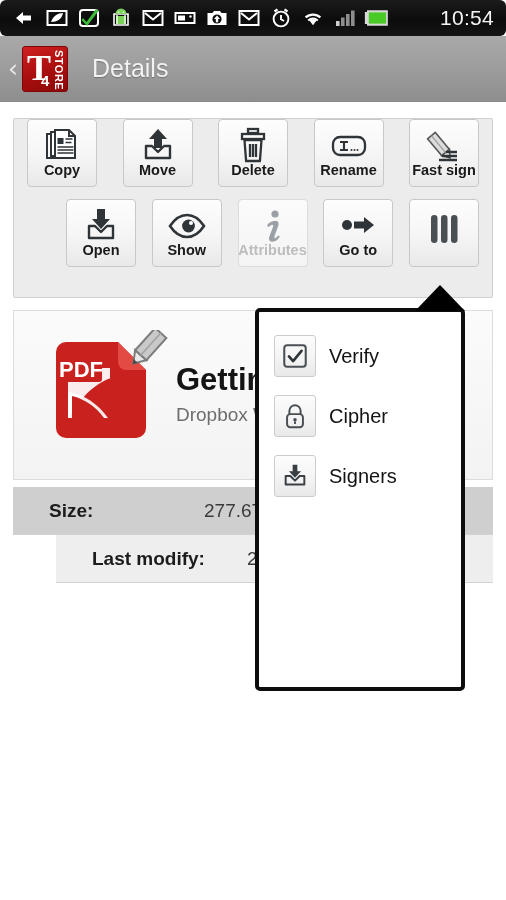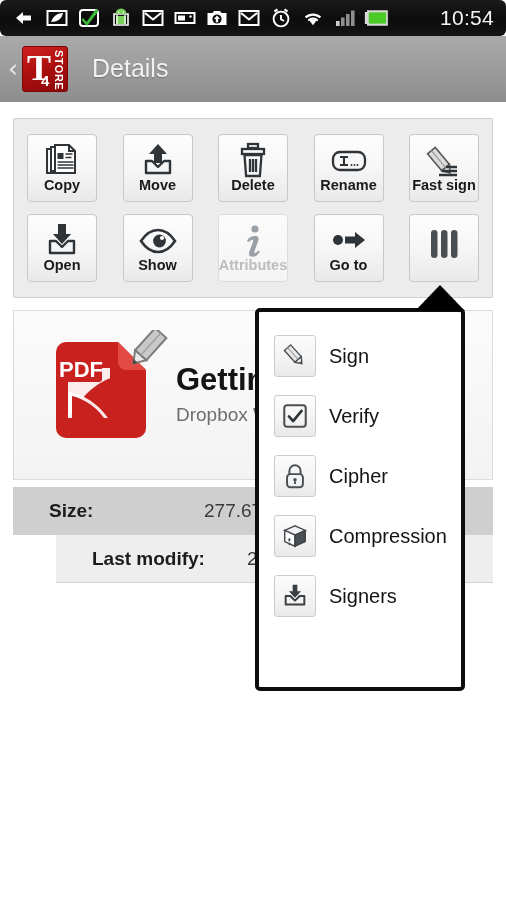--- a/index.html
+++ b/index.html
@@ -109,22 +109,22 @@
     width: 480px; height: 180px;
     background: #ececec;
     border: 1px solid #cfcfcf;
     border-radius: 2px;
   }
   .tb-row {
     display: flex;
     justify-content: space-between;
     padding: 0 13px;
   }
-  .tb-row.r1 { padding-top: 15px; }
-  .tb-row.r2 { padding-top: 12px; }
+  .tb-row.r1 { }
+  .tb-row.r2 { padding-top: 12px; margin-left: 39px; }
 
   .tb-btn {
     width: 70px; height: 68px;
     background: linear-gradient(180deg, #fdfdfd 0%, #f6f6f6 50%, #e9e9e9 100%);
     border: 1px solid #c8c8c8;
     border-radius: 4px;
     display: flex;
     flex-direction: column;
     align-items: center;
     justify-content: flex-start;
@@ -491,33 +491,20 @@
   </div>
   <div class="detail-row shade-b">
     <div class="d-key">Last modify:</div>
     <div class="d-val">26/06/20</div>
   </div>
 </div>
 
 <div class="popup-arrow"></div>
 <div class="popup">
 
-  <div class="popup-item">
-    <div class="pm-btn">
-      <svg class="pm-ico" viewBox="0 0 30 30">
-        <g transform="rotate(-42 15 15)">
-          <rect x="10.5" y="3" width="9" height="17" fill="#e9e9e9" stroke="#4a4f54" stroke-width="1.5"></rect>
-          <path d="M10.5 20h9l-4.5 6z" fill="#f4f4f4" stroke="#4a4f54" stroke-width="1.5"></path>
-          <path d="M13.2 23.3h3.6l-1.8 2.6z" fill="#4a4f54"></path>
-          <path d="M15 3v17" stroke="#9a9a9a" stroke-width="1.1"></path>
-        </g>
-      </svg>
-    </div>
-    <div class="pm-lbl">Sign</div>
-  </div>
 
 
   <div class="popup-item">
     <div class="pm-btn">
       <svg class="pm-ico" viewBox="0 0 30 30">
         <rect x="3.5" y="3.5" width="23" height="23" rx="3" fill="none" stroke="#4a4f54" stroke-width="2.2"></rect>
         <path d="M8.5 15.5l4.5 5 9-11" fill="none" stroke="#2f3438" stroke-width="2.8" stroke-linecap="round" stroke-linejoin="round"></path>
       </svg>
     </div>
     <div class="pm-lbl">Verify</div>
@@ -528,32 +515,20 @@
       <svg class="pm-ico" viewBox="0 0 30 30">
         <path d="M9 13V9.5a6 6 0 0 1 12 0V13" fill="none" stroke="#4a4f54" stroke-width="2.1"></path>
         <rect x="6.5" y="13" width="17" height="14" rx="3.5" fill="none" stroke="#4a4f54" stroke-width="2.1"></rect>
         <circle cx="15" cy="19" r="1.9" fill="#4a4f54"></circle>
         <path d="M15 20.5v3" stroke="#4a4f54" stroke-width="2"></path>
       </svg>
     </div>
     <div class="pm-lbl">Cipher</div>
   </div>
 
-  <div class="popup-item">
-    <div class="pm-btn">
-      <svg class="pm-ico" viewBox="0 0 30 30">
-        <path d="M4 9l11-5 11 5-11 5z" fill="#f2f2f2" stroke="#4a4f54" stroke-width="1.6"></path>
-        <path d="M4 9v12l11 5V14z" fill="#ffffff" stroke="#4a4f54" stroke-width="1.6"></path>
-        <path d="M26 9v12l-11 5V14z" fill="#4a4f54" stroke="#3a3f43" stroke-width="1.4"></path>
-        <path d="M9 18v3M9 23v1.5" stroke="#4a4f54" stroke-width="1.5"></path>
-        <path d="M8 19.5l1-1.5 1 1.5M8 22.5l1 1.5 1-1.5" fill="none" stroke="#4a4f54" stroke-width="1.2"></path>
-      </svg>
-    </div>
-    <div class="pm-lbl">Compression</div>
-  </div>
 
   <div class="popup-item">
     <div class="pm-btn">
       <svg class="pm-ico" viewBox="0 0 30 30">
         <path d="M12.5 3h5v7h4l-6.5 7-6.5-7h4z" fill="#3a3f43"></path>
         <path d="M5 15v9h20v-9h-5l-5 5-5-5z" fill="none" stroke="#3a3f43" stroke-width="2.1" stroke-linejoin="round"></path>
       </svg>
     </div>
     <div class="pm-lbl">Signers</div>
   </div>

